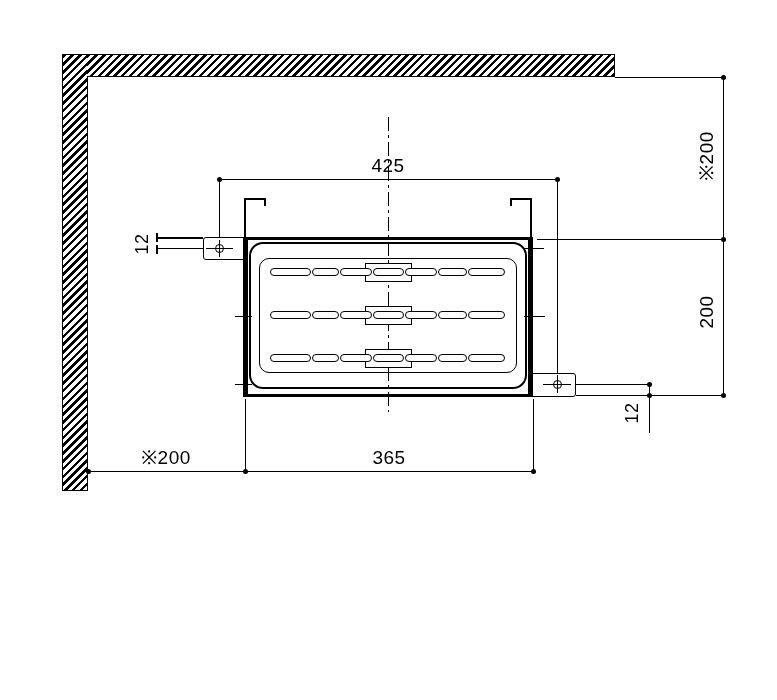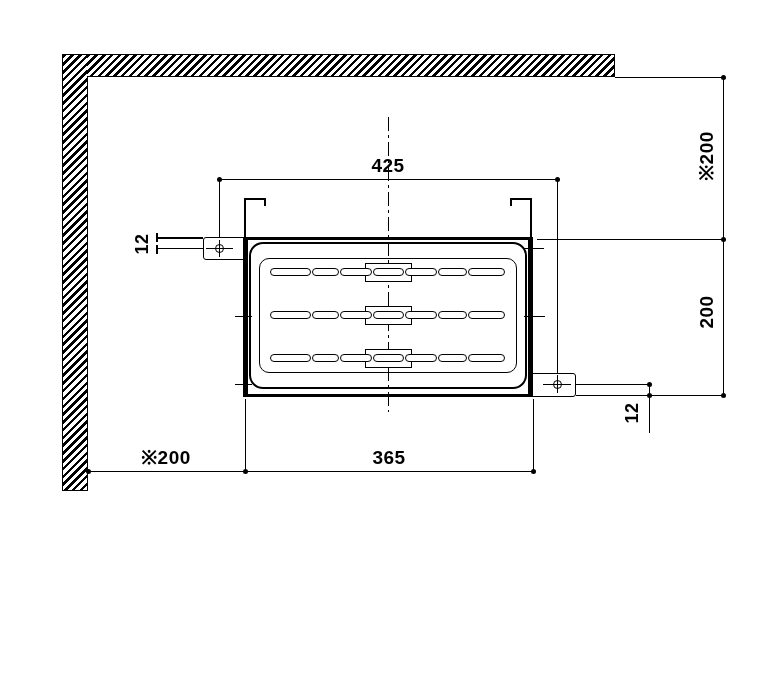--- a/index.html
+++ b/index.html
@@ -1,19 +1,19 @@
 <!DOCTYPE html>
 <html><head>
 <meta charset="utf-8">
 <style>
   html,body{margin:0;padding:0;background:#fff;}
   #stage{
     position:relative;width:777px;height:700px;background:#fff;
     outline:1px solid #c9c9c9;overflow:hidden;
-    font-family:"Liberation Sans",sans-serif;color:#000;font-weight:bold;
+    font-family:"Liberation Sans",sans-serif;color:#000;
   }
   .hl,.vl{position:absolute;background:#000;}
   .wall{
     position:absolute;box-sizing:border-box;
     background:repeating-linear-gradient(135deg,#000 0 2.5px,#fff 2.5px 5.5px);
     border:1.5px solid #000;
   }
   .dot{position:absolute;width:5px;height:5px;border-radius:50%;background:#000;}
   .dim-label{
     position:absolute;font-size:19px;line-height:1;white-space:nowrap;

